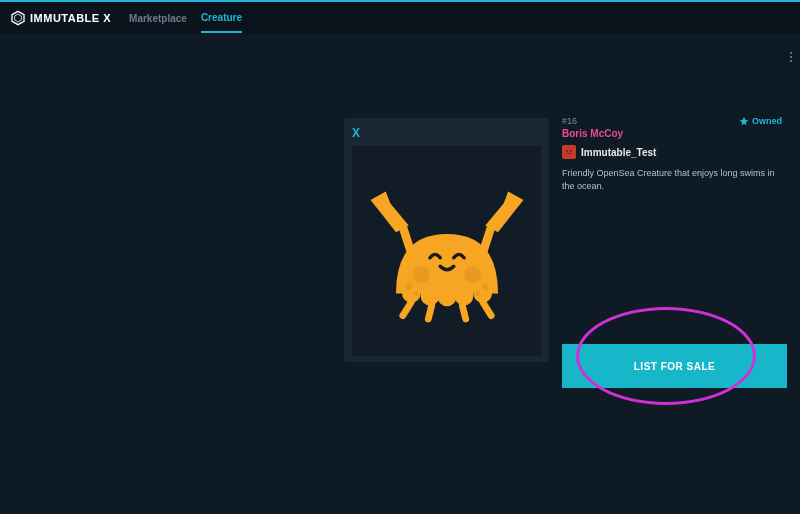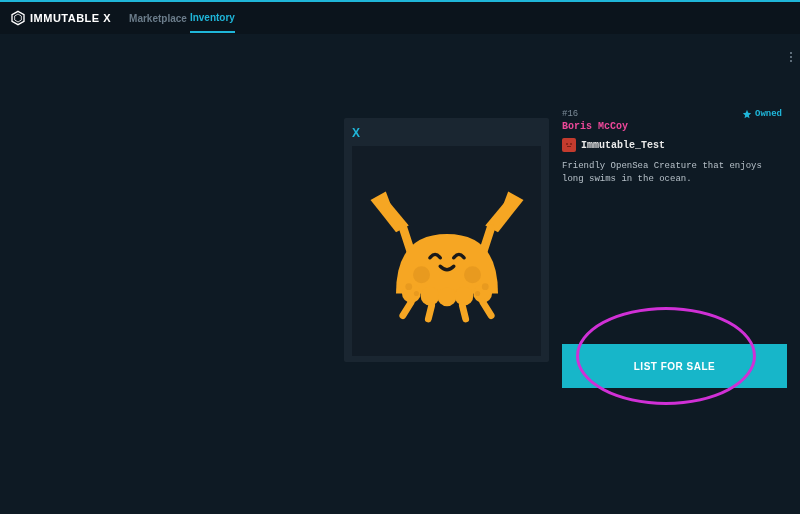--- a/index.html
+++ b/index.html
@@ -23,21 +23,21 @@
   }
   .logo {
     display: flex; align-items: center; gap: 4px;
     margin-right: 18px;
   }
   .logo-mark svg { display:block; }
   .logo-text {
     font-size: 11px; font-weight: 800; letter-spacing: 0.5px;
     color: #fff;
   }
-  .nav { display: flex; gap: 3px; align-items: center; }
+  .nav { display: flex; gap: 14px; align-items: center; }
   .nav-item {
     font-size: 10px; font-weight: 700;
     color: #6b7c8a;
     padding: 9px 0 8px;
     cursor: pointer;
   }
   .nav-item.active {
     color: #1fb6d9;
     border-bottom: 2px solid #1fb6d9;
   }
@@ -67,23 +67,22 @@
     display: flex; align-items: center; justify-content: center;
     position: relative;
     overflow: hidden;
   }
 
   
   .crab-wrap { width: 170px; height: 170px; }
 
   .detail {
     position: absolute;
-    left: 562px; top: 75px;
+    left: 562px; top: 82px;
     width: 220px;
-    font-family: Liberation Mono, monospace;
   }
   .id-row { font-size: 9px; color: #7a8a97; margin-bottom: 2px;}
   .title-row { display:flex; justify-content:space-between; align-items:flex-start;}
   .title { font-size: 10px; font-weight: 800; color:#ec4899; }
   .owned {
     display:flex; align-items:center; gap:3px;
     color:#1fb6d9; font-size:9px; font-weight:700;
   }
   .star svg{display:block;}
   .collection-row {
@@ -140,21 +139,21 @@
     <span class="logo-mark">
       <svg width="16" height="16" viewBox="0 0 24 24">
         <polygon points="12,2 21,7 21,17 12,22 3,17 3,7" fill="none" stroke="#fff" stroke-width="2"></polygon>
         <polygon points="12,6 17,9 17,15 12,18 7,15 7,9" fill="none" stroke="#fff" stroke-width="1.2"></polygon>
       </svg>
     </span>
     <span class="logo-text">IMMUTABLE X</span>
   </div>
   <div class="nav">
     <div class="nav-item">Marketplace</div>
-    <div class="nav-item active">Inventory</div>
+    <div class="nav-item active">Creature</div>
   </div>
 </div>
 
 <div class="kebab">
   <span></span>
     <span></span>
     <span></span>
 </div>
 
 <div class="content">

